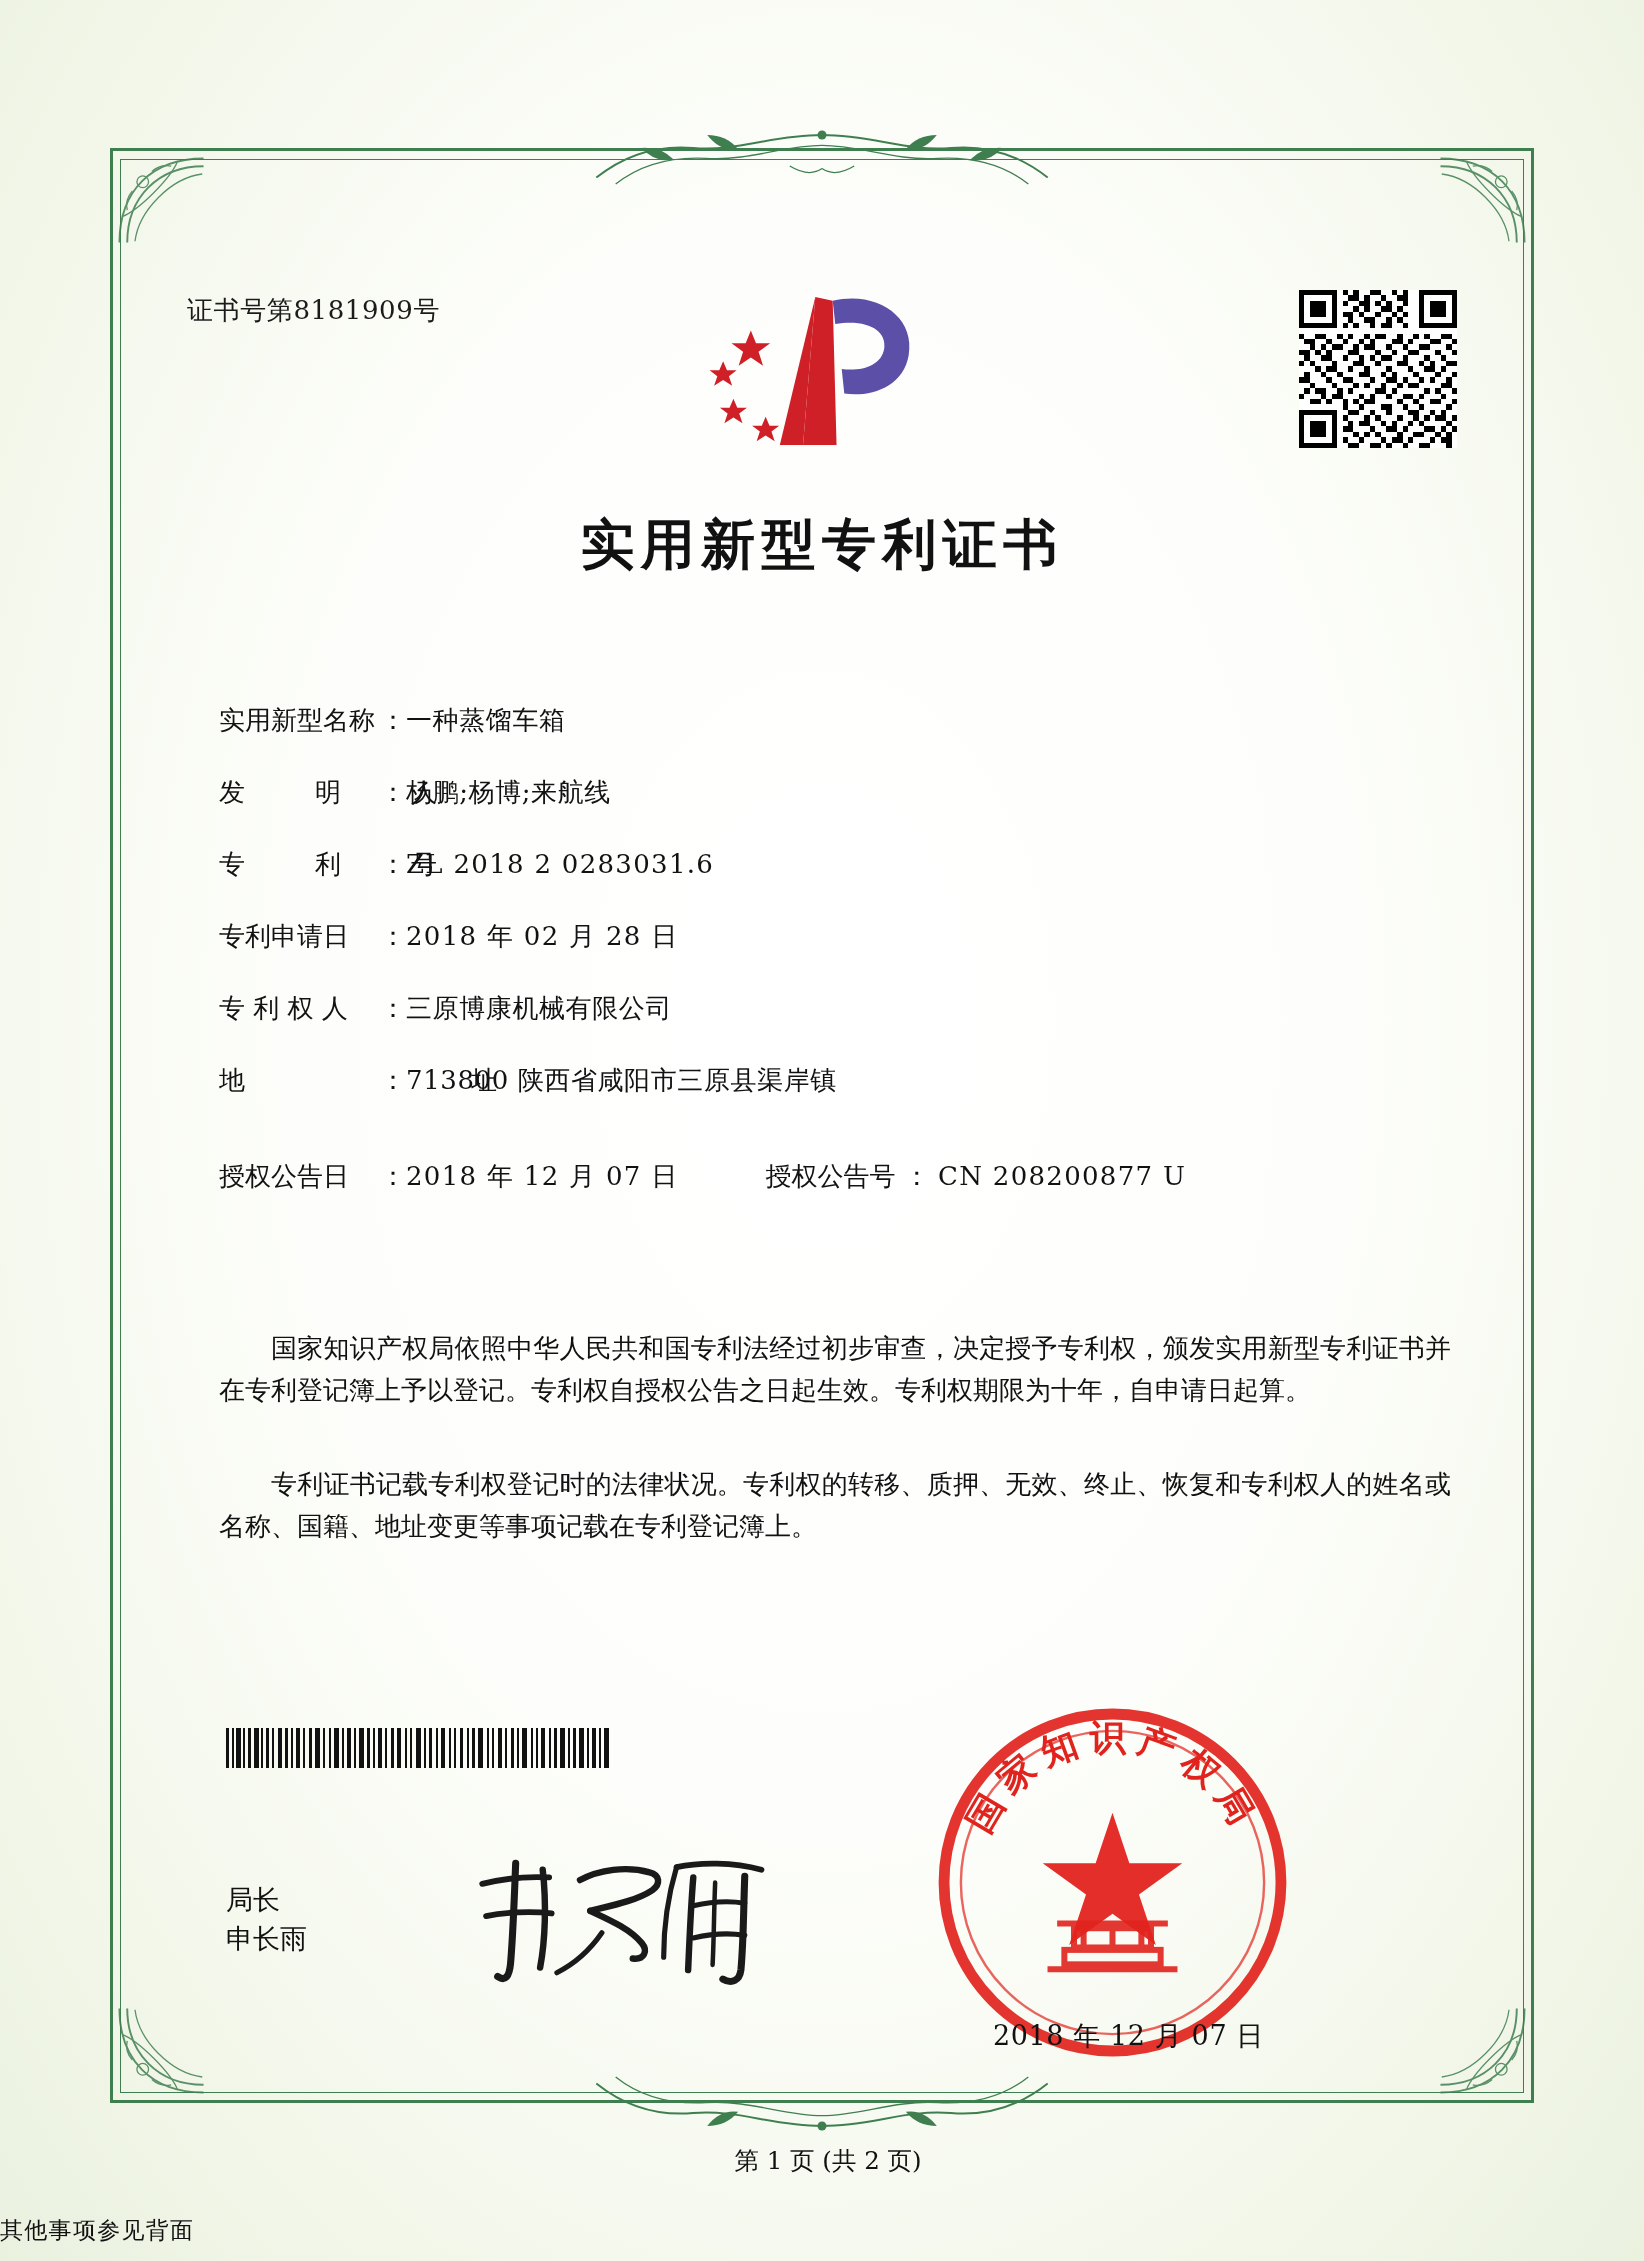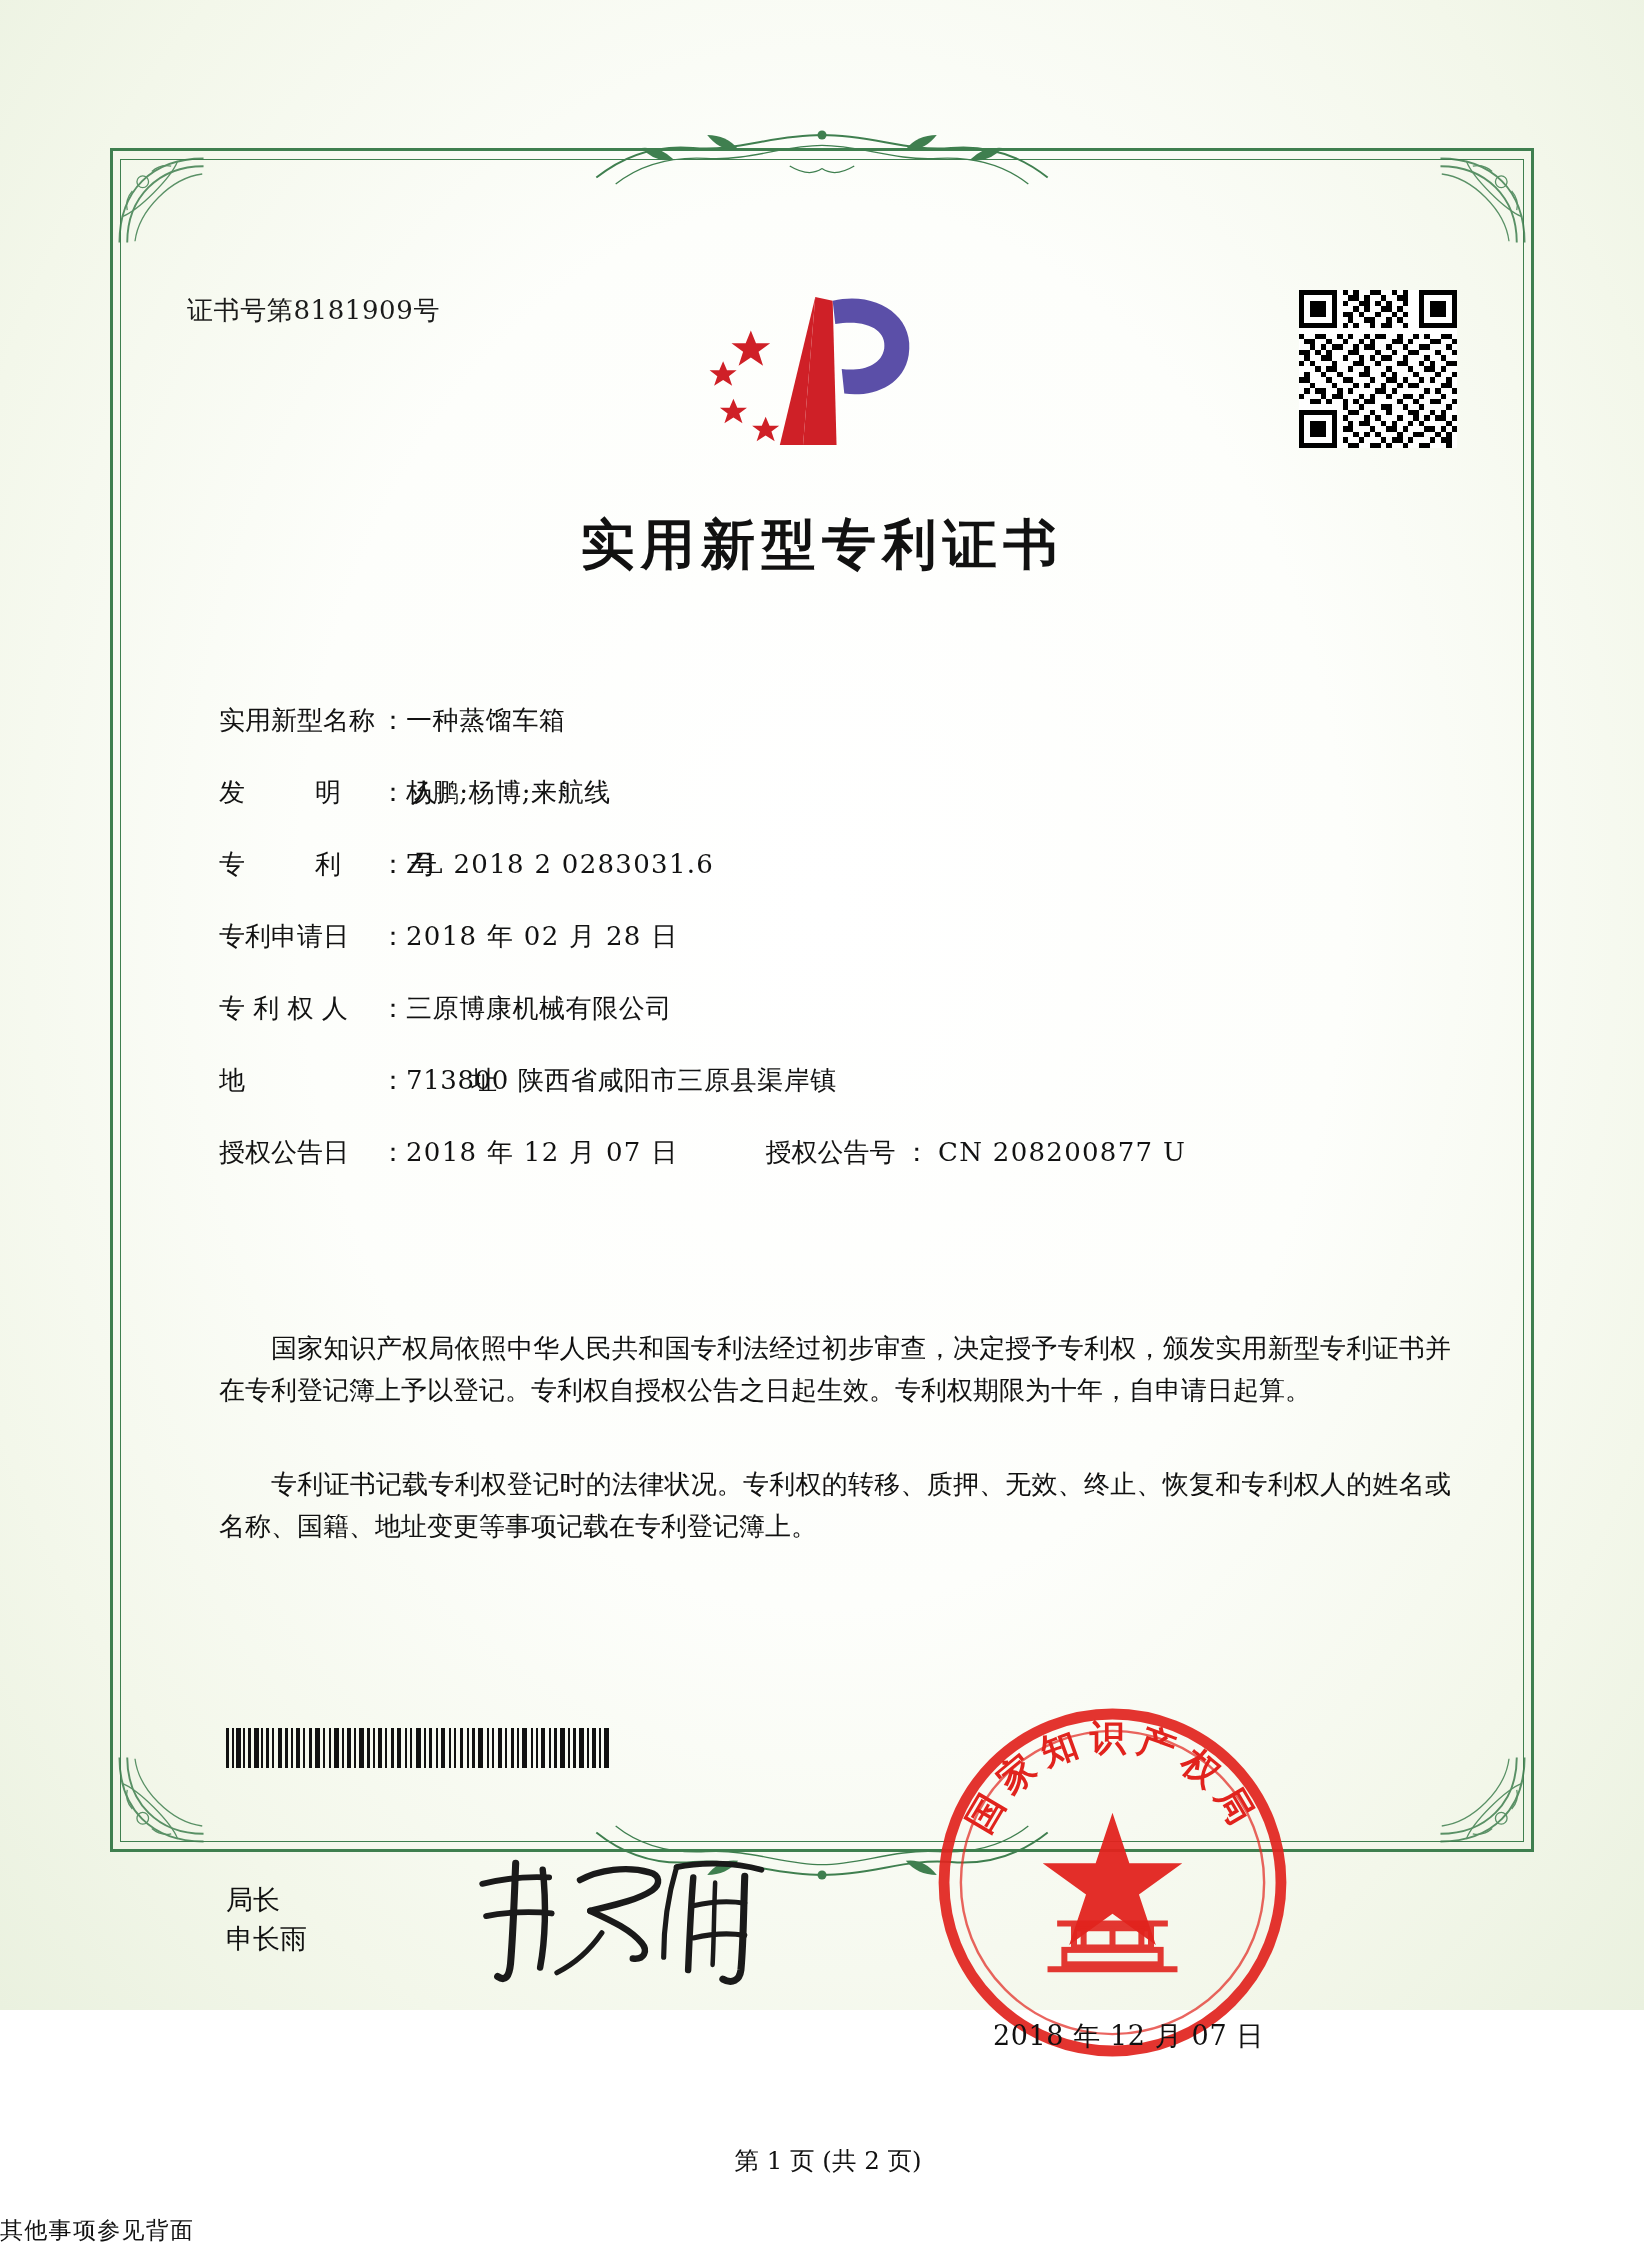--- a/index.html
+++ b/index.html
@@ -4,21 +4,21 @@
 <style>
   html,body{margin:0;padding:0;}
   body{
     width:1644px;height:2261px;
     background:#ffffff;
     font-family:"DejaVu Sans", sans-serif;
     overflow:hidden;
   }
   .page{
     position:relative;
-    width:1644px;height:2010px;
+    width:1644px;height:2261px;
     background:
       radial-gradient(ellipse at 50% 45%, #ffffff 0%, #fdfefb 45%, #f3f7ea 78%, #eaf1df 100%);
   }
   
   .frame-outer{
     position:absolute;
     left:110px;top:148px;right:110px;bottom:158px;
     border:3.2px solid #3f7f4f;
   }
   .frame-inner{
@@ -86,21 +86,21 @@
   .lbl{
     display:inline-block;
     width:161px;
     letter-spacing:0px;
   }
   .lbl.sp3{letter-spacing:22px;}
   .lbl.sp4{letter-spacing:37px;}
   .val{letter-spacing:0.6px;}
   .val.mono{font-family:"DejaVu Serif", serif;letter-spacing:1.3px;}
   .row .second-lbl{margin-left:87px;}
-  .row .second-lbl .lbl{width:auto;}
+  .row .second-lbl .lbl{width:auto;margin-top:24px;}
 
   .para{
     position:absolute;left:219px;right:193px;
     font-family:"DejaVu Serif", serif;
     font-size:26px;line-height:1.62;
     color:#111;text-align:justify;
   }
   #para1{top:1328px;}
   #para2{top:1464px;}
   .indent{text-indent:52px;display:block;font-family:Liberation Serif, serif;}

